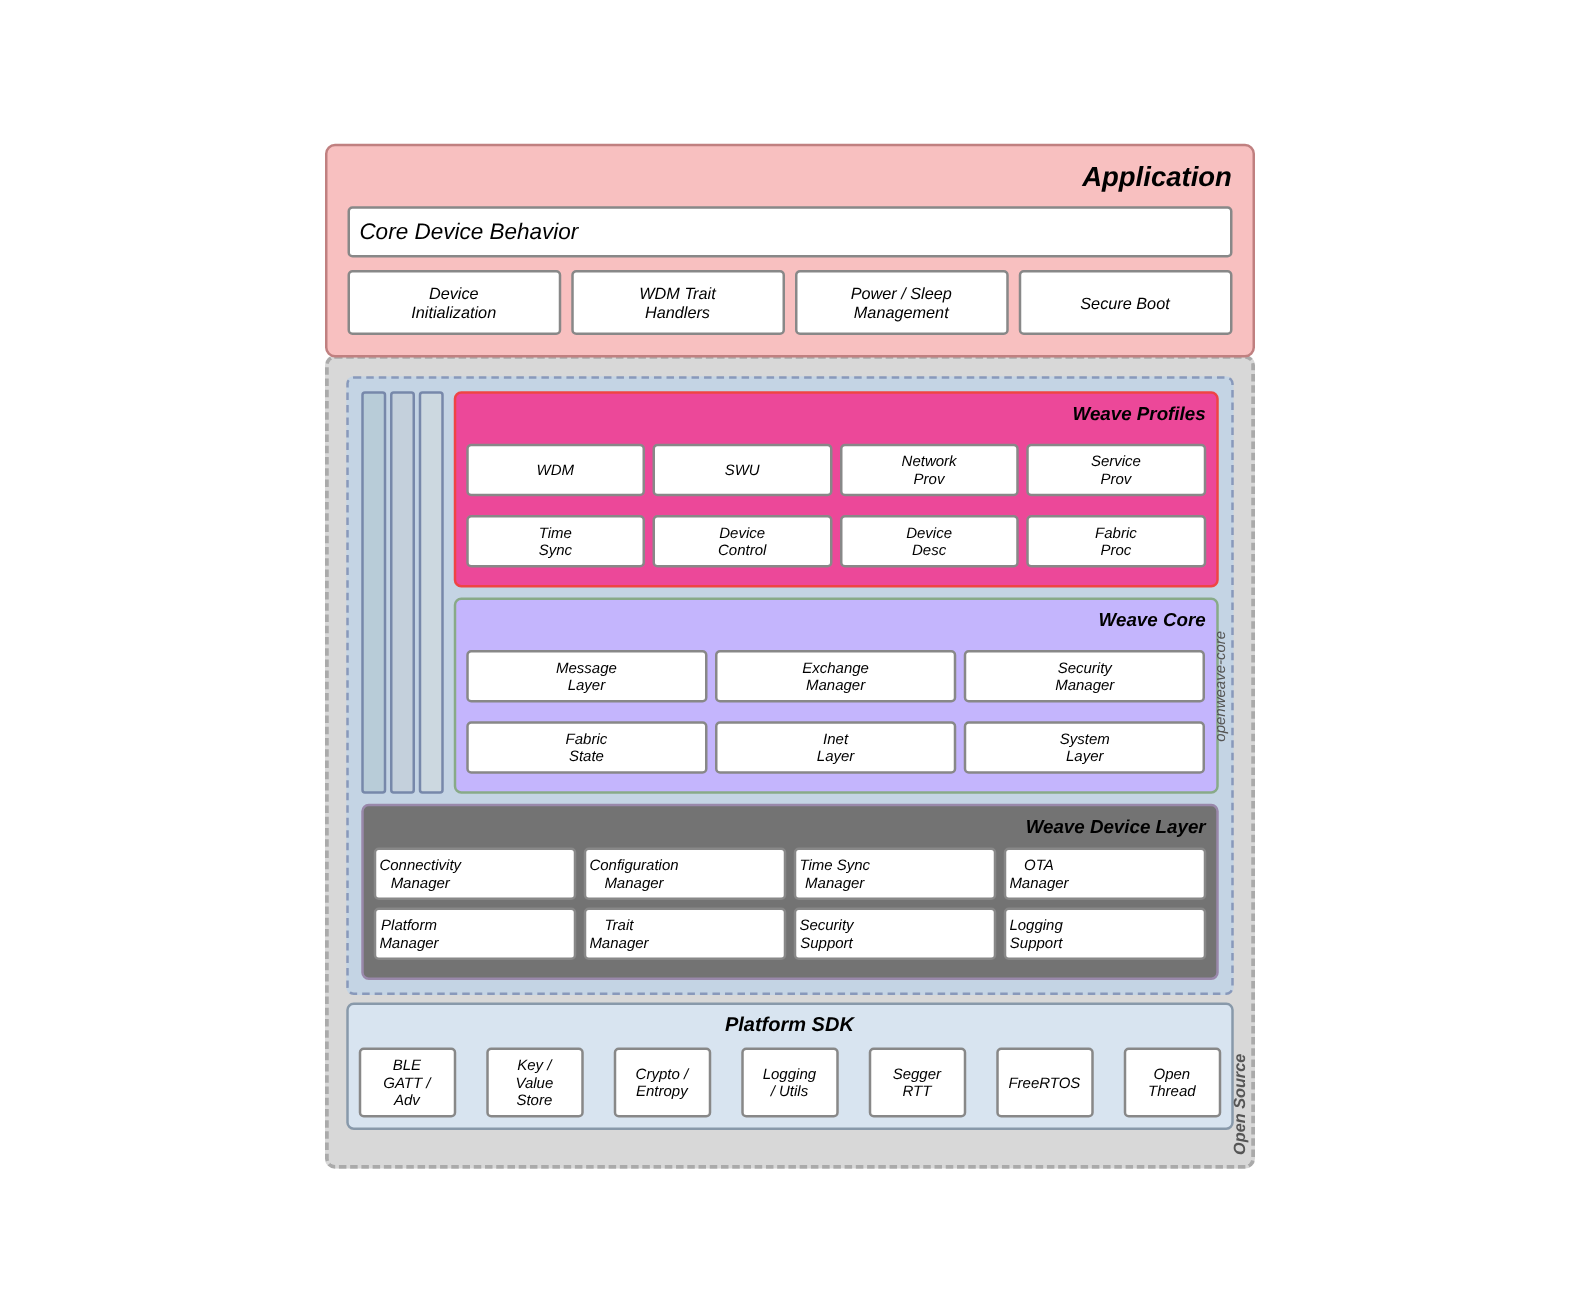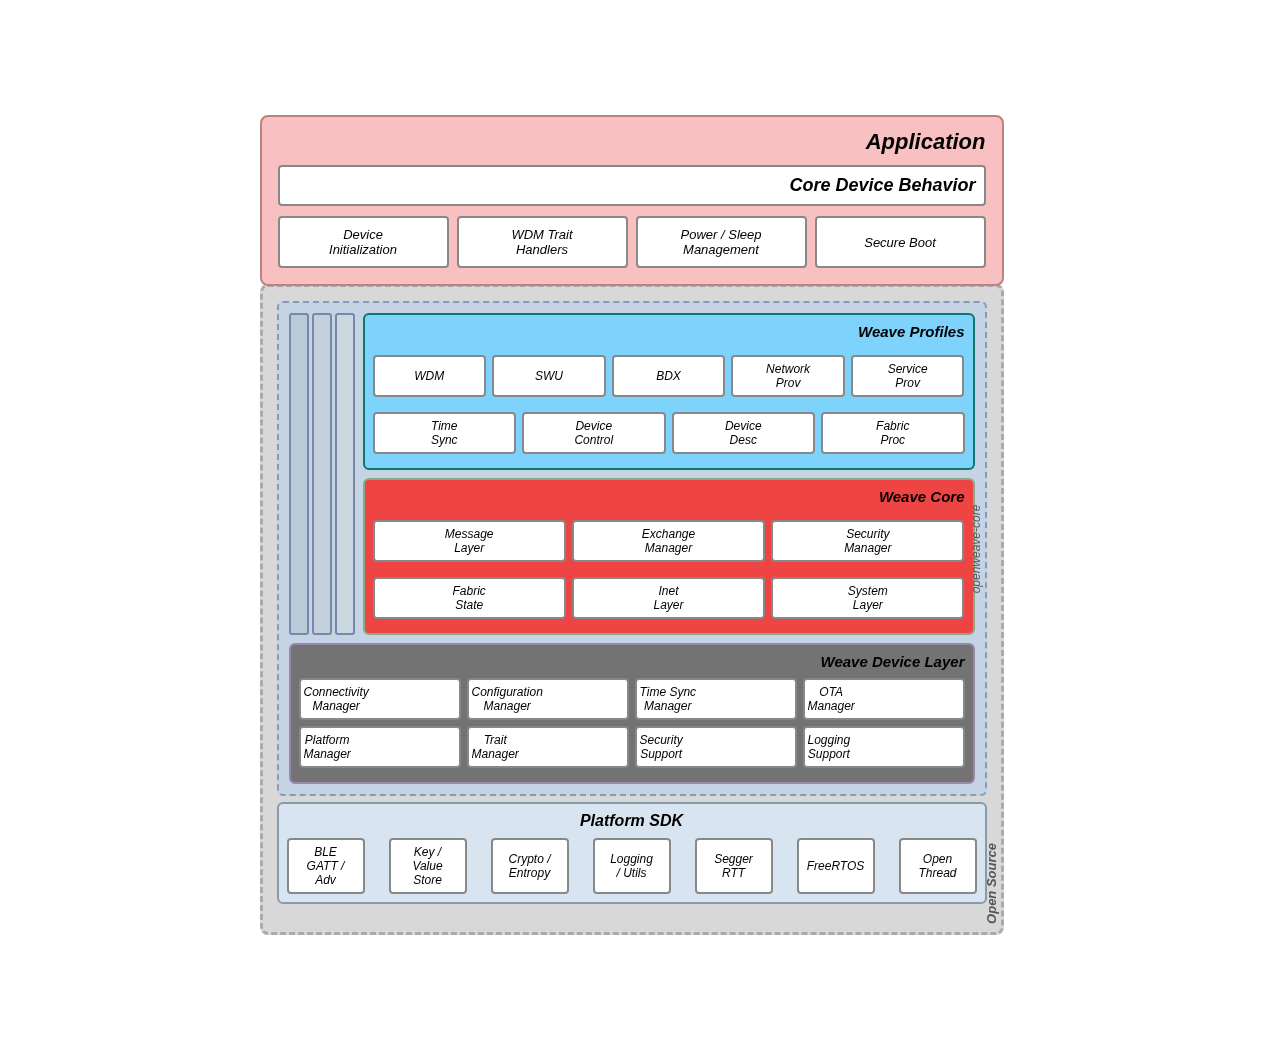--- a/index.html
+++ b/index.html
@@ -31,26 +31,25 @@
       font-size: 22px;
       font-weight: bold;
       font-style: italic;
       text-align: right;
       margin-bottom: 10px;
     }
     .core-device-behavior {
       background: #fff;
       border: 2px solid #888;
       border-radius: 4px;
-      text-align: right;
+      text-align: left;
       font-size: 18px;
       font-style: italic;
       padding: 8px;
       margin-bottom: 10px;
-      font-weight: bold;
     }
     .app-sub-boxes {
       display: flex;
       gap: 8px;
     }
     .app-sub-box {
       flex: 1;
       background: #fff;
       border: 2px solid #888;
       border-radius: 4px;
@@ -59,22 +58,22 @@
       font-style: italic;
       padding: 8px 4px;
       min-height: 52px;
       display: flex;
       align-items: center;
       justify-content: center;
     }
 
     
     .weave-profiles {
-      background: #7dd3fc;
-      border: 2px solid #0f766e;
+      background: #ec4899;
+      border: 2px solid #ef4444;
       border-radius: 6px;
       padding: 8px;
     }
     .section-title {
       font-size: 15px;
       font-weight: bold;
       font-style: italic;
       text-align: right;
       margin-bottom: 8px;
     }
@@ -94,21 +93,21 @@
       font-style: italic;
       padding: 5px 3px;
       min-height: 38px;
       display: flex;
       align-items: center;
       justify-content: center;
     }
 
     
     .weave-core {
-      background: #ef4444;
+      background: #c4b5fd;
       border: 2px solid #88aa88;
       border-radius: 6px;
       padding: 8px;
     }
 
     
     .weave-device-layer {
       background: #737373;
       border: 2px solid #9988aa;
       border-radius: 6px;
@@ -279,23 +278,20 @@
             <div class="weave-profiles">
               <div class="section-title">Weave Profiles</div>
               <div class="profile-row">
                 <div class="profile-box">
                     <em>WDM</em>
                   </div>
                 <div class="profile-box">
                     <em>SWU</em>
                   </div>
                 <div class="profile-box">
-                    <em>BDX</em>
-                  </div>
-                <div class="profile-box">
                     <em>Network<br>Prov</em>
                   </div>
                 <div class="profile-box">
                     <em>Service<br>Prov</em>
                   </div>
               </div>
               <div class="profile-row">
                 <div class="profile-box">
                     <em>Time<br>Sync</em>
                   </div>

